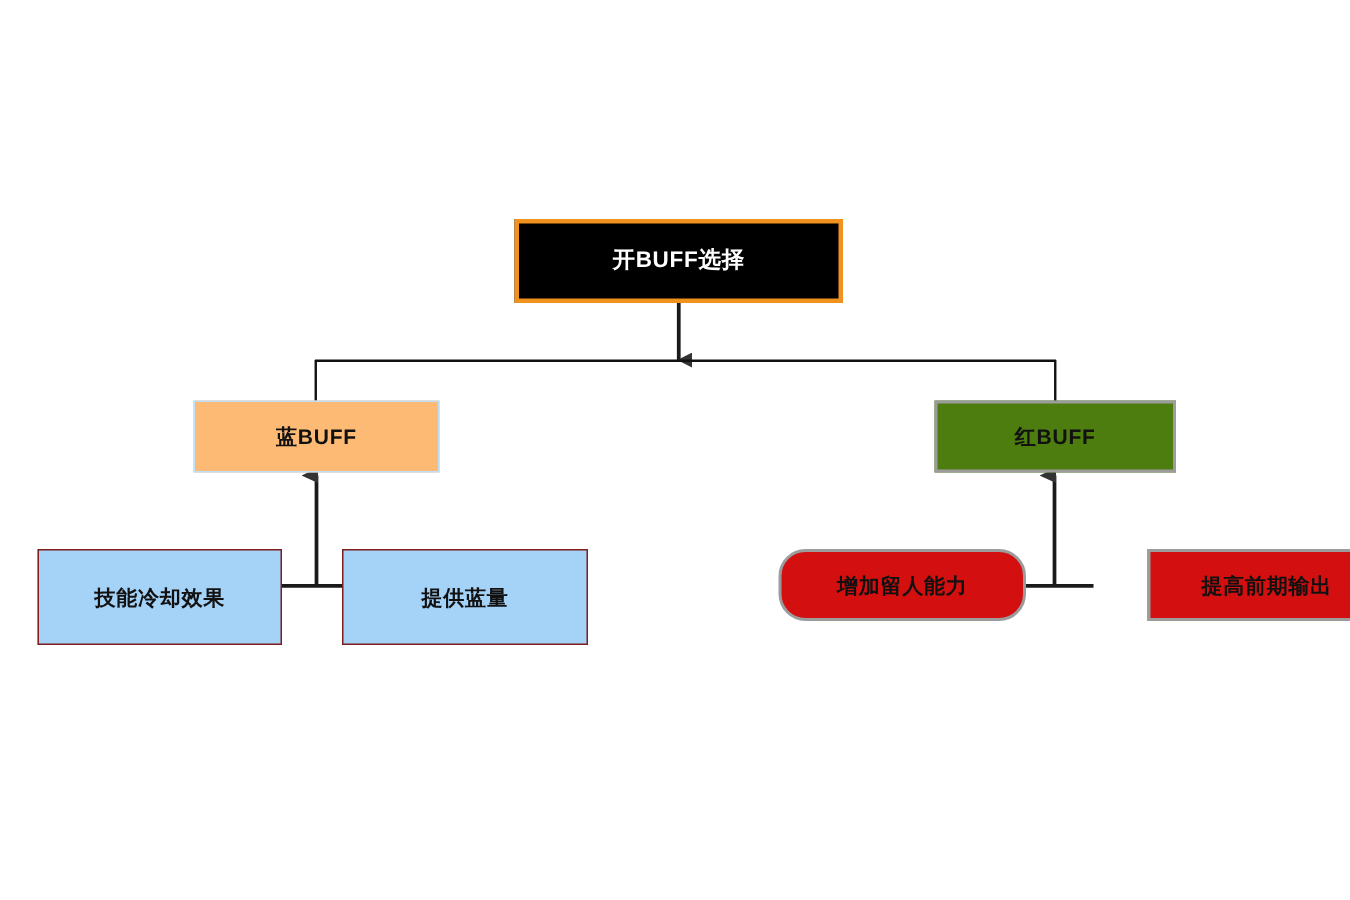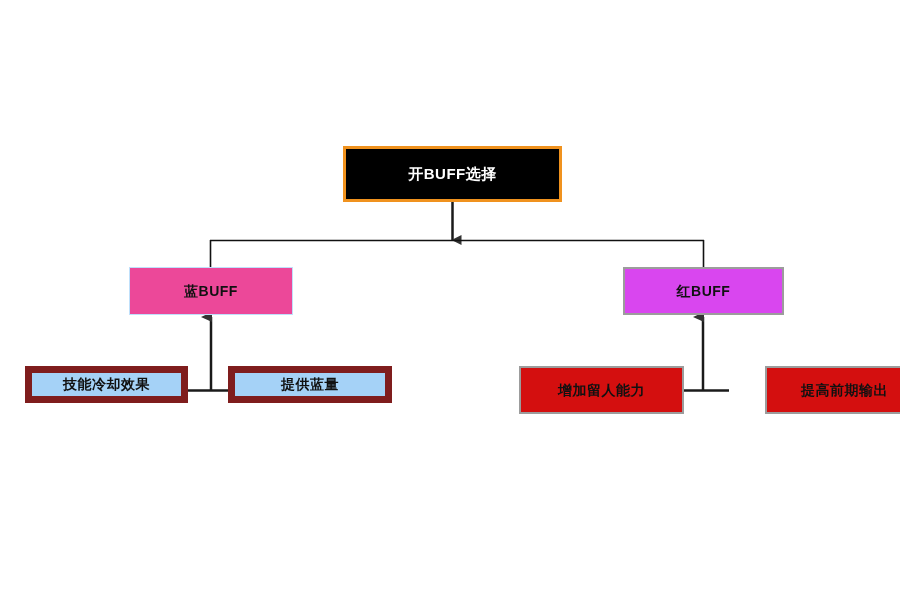--- a/index.html
+++ b/index.html
@@ -41,58 +41,58 @@
     border: 3px solid #f0921e;
     color: #ffffff;
     font-size: 15px;
     font-weight: 600;
   }
   .node-blue-main {
     left: 129px;
     top: 267px;
     width: 164px;
     height: 48px;
-    background: #ec4899;
+    background: #fdba74;
     border: 1px solid #bfe0fb;
     color: #111111;
     font-size: 14px;
     font-weight: 700;
   }
   .node-red-main {
     left: 623px;
     top: 267px;
     width: 161px;
     height: 48px;
-    background: #d946ef;
+    background: #4d7c0f;
     border: 2px solid #9c9c9c;
     color: #111111;
     font-size: 14px;
     font-weight: 700;
   }
   .node-blue-leaf {
     top: 366px;
-    height: 37px;
+    height: 64px;
     background: #a5d2f7;
-    border: 7px solid #7f1d1d;
+    border: 1px solid #7f1d1d;
     color: #111111;
     font-size: 14px;
     font-weight: 700;
   }
   .leaf-blue-1 { left: 25px;  width: 163px; }
   .leaf-blue-2 { left: 228px; width: 164px; }
   .node-red-leaf {
     top: 366px;
     height: 48px;
     background: #d40f0f;
     border: 2px solid #9c9c9c;
     color: #111111;
     font-size: 14px;
     font-weight: 700;
   }
-  .leaf-red-1 { left: 519px; width: 165px; }
+  .leaf-red-1 { left: 519px; width: 165px; border-radius: 18px; }
   .leaf-red-2 { left: 729px; width: 159px; margin-left: 36px; }
 </style>
 </head>
 <body>
 
 <svg id="canvas" viewBox="0 0 900 600" xmlns="http://www.w3.org/2000/svg">
   <defs>
     <marker id="arrow-down" markerWidth="10" markerHeight="10" refX="5" refY="9" orient="auto" markerUnits="userSpaceOnUse">
       <path d="M0,0 L10,0 L5,10 Z" fill="#333333"></path>
     </marker>

